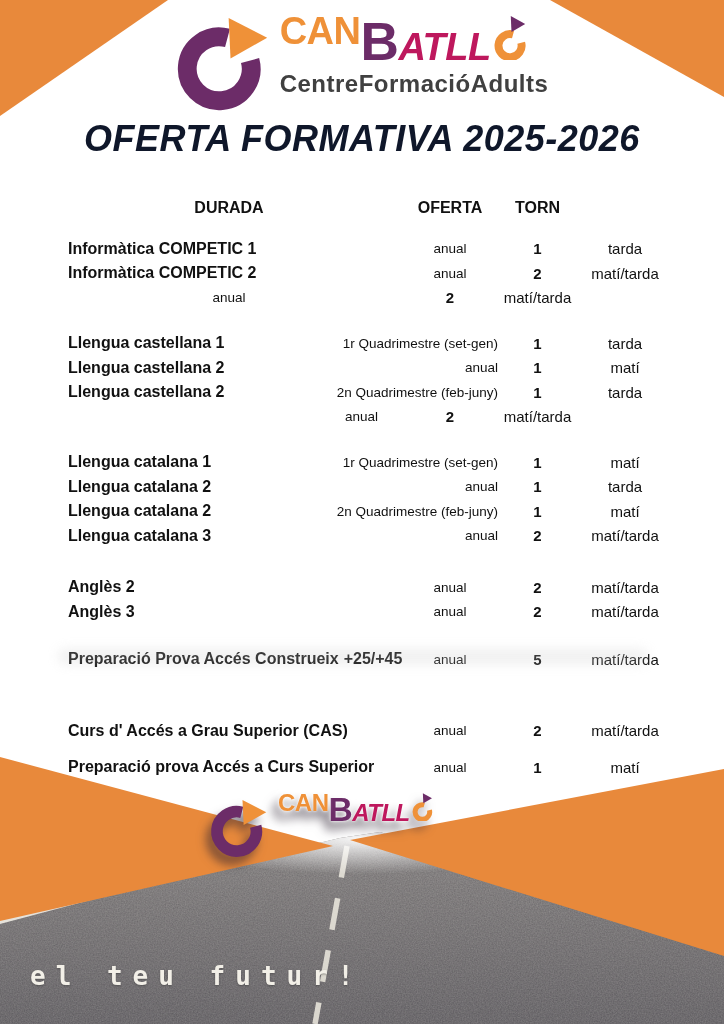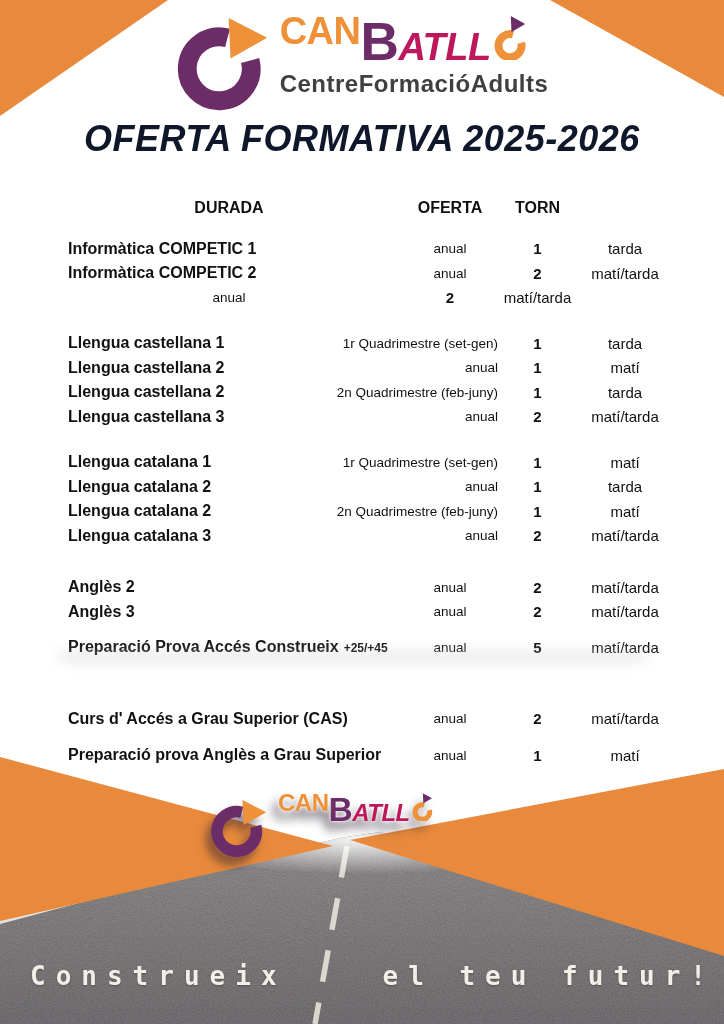--- a/index.html
+++ b/index.html
@@ -33,32 +33,32 @@
   .logo--small .logo-word{font-size:24px;}
   .logo--small .logo-word span{text-shadow:0 0 2px #fff,0 0 5px rgba(255,255,255,.9);}
   
   .title{position:absolute;top:118px;left:0;width:100%;text-align:center;
     font-size:36px;font-weight:bold;font-style:italic;color:#0f172a;letter-spacing:0.5px;}
   
   .table{position:absolute;top:196px;left:68px;width:622px;}
   .row{display:grid;grid-template-columns:322px 120px 55px 120px;height:24.5px;align-items:center;}
   .cell{white-space:nowrap;}
   .c-name{font-weight:bold;font-size:16px;overflow:visible;}
-  .nm-suffix{font-size:12px;font-weight:bold;margin-left:5px;}
+  .nm-suffix{font-size:16px;font-weight:bold;margin-left:5px;}
   .nm-suffix:empty{display:none;}
   .c-durada{justify-self:center;font-size:13.5px;}
   .durada-right .c-durada{justify-self:end;padding-right:12px;}
   .c-grups{justify-self:center;font-weight:bold;font-size:15px;}
   .c-torn{justify-self:center;font-size:15px;}
   .thead .cell{font-weight:bold;font-size:16px;}
   .thead{margin-bottom:16px;}
   .thead .c-durada,.thead .c-grups,.thead .c-torn{justify-self:center;padding:0;}
   .group{margin-bottom:21px;}
   .group:nth-child(3){margin-bottom:27px;}
-  .group:nth-child(4){margin-bottom:11px;}
+  .group:nth-child(4){margin-bottom:23px;}
   .group:nth-child(5){margin-bottom:47px;}
   .group:nth-child(6){margin-bottom:12px;}
   .group:last-child{margin-bottom:0;}
   
   .smudge{position:absolute;top:649px;left:58px;width:590px;height:15px;
     background:#c9c9c9;opacity:.28;filter:blur(6px);border-radius:10px;}
   
   .road-svg{position:absolute;left:0;top:750px;width:724px;height:274px;z-index:4;}
   
   .slogan{position:absolute;left:0;top:961px;width:724px;z-index:8;
@@ -134,21 +134,20 @@
     <span class="cell c-grups">1</span>
     <span class="cell c-torn">matí</span>
   </div>
           <div class="row">
     <span class="cell c-name"><span class="nm">Llengua castellana 2</span></span>
     <span class="cell c-durada">2n Quadrimestre (feb-juny)</span>
     <span class="cell c-grups">1</span>
     <span class="cell c-torn">tarda</span>
   </div>
           <div class="row">
-    <span class="cell c-name"><span class="nm">Llengua castellana 3</span></span>
     <span class="cell c-durada">anual</span>
     <span class="cell c-grups">2</span>
     <span class="cell c-torn">matí/tarda</span>
   </div>
         </div>
         <div class="group durada-right">
           <div class="row">
     <span class="cell c-name"><span class="nm">Llengua catalana 1</span></span>
     <span class="cell c-durada">1r Quadrimestre (set-gen)</span>
     <span class="cell c-grups">1</span>
@@ -198,21 +197,21 @@
         <div class="group">
           <div class="row">
     <span class="cell c-name"><span class="nm">Curs d' Accés a Grau Superior (CAS)</span></span>
     <span class="cell c-durada">anual</span>
     <span class="cell c-grups">2</span>
     <span class="cell c-torn">matí/tarda</span>
   </div>
         </div>
         <div class="group">
           <div class="row">
-    <span class="cell c-name"><span class="nm">Preparació prova Anglès a Grau Superior</span></span>
+    <span class="cell c-name"><span class="nm">Preparació prova Accés a Curs Superior</span></span>
     <span class="cell c-durada">anual</span>
     <span class="cell c-grups">1</span>
     <span class="cell c-torn">matí</span>
   </div>
         </div>
       </div>
   </div>
 
   <div class="smudge"></div>
 
@@ -269,17 +268,16 @@
           <span class="lw-atll">ATLL</span>
           <svg class="o-icon" viewBox="0 0 100 125">
           <path d="M58.3 55.1 A32 32 0 1 0 80.9 77.7" fill="none" stroke="#EF9138" stroke-width="22"></path>
           <polygon points="52,4 92,26 54,48" fill="#6C2C68"></polygon>
         </svg>
       </div>
     </div>
   </div>
 
   <div class="slogan">
-    <span>Construeix</span>
     <span>el teu futur!</span>
   </div>
 
 </div>
 
 </body></html>

